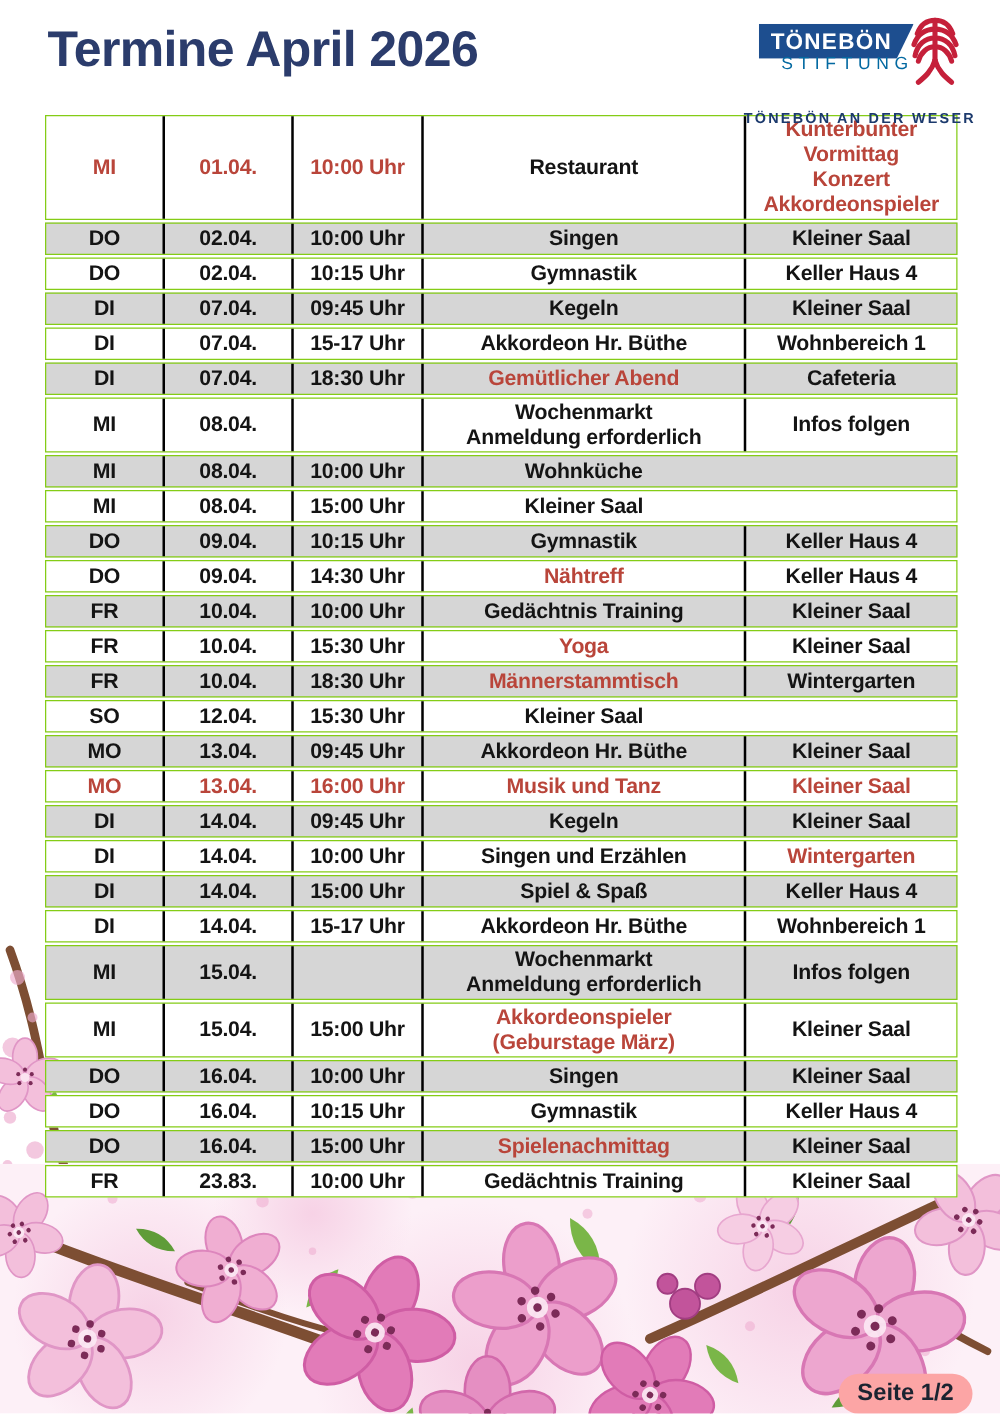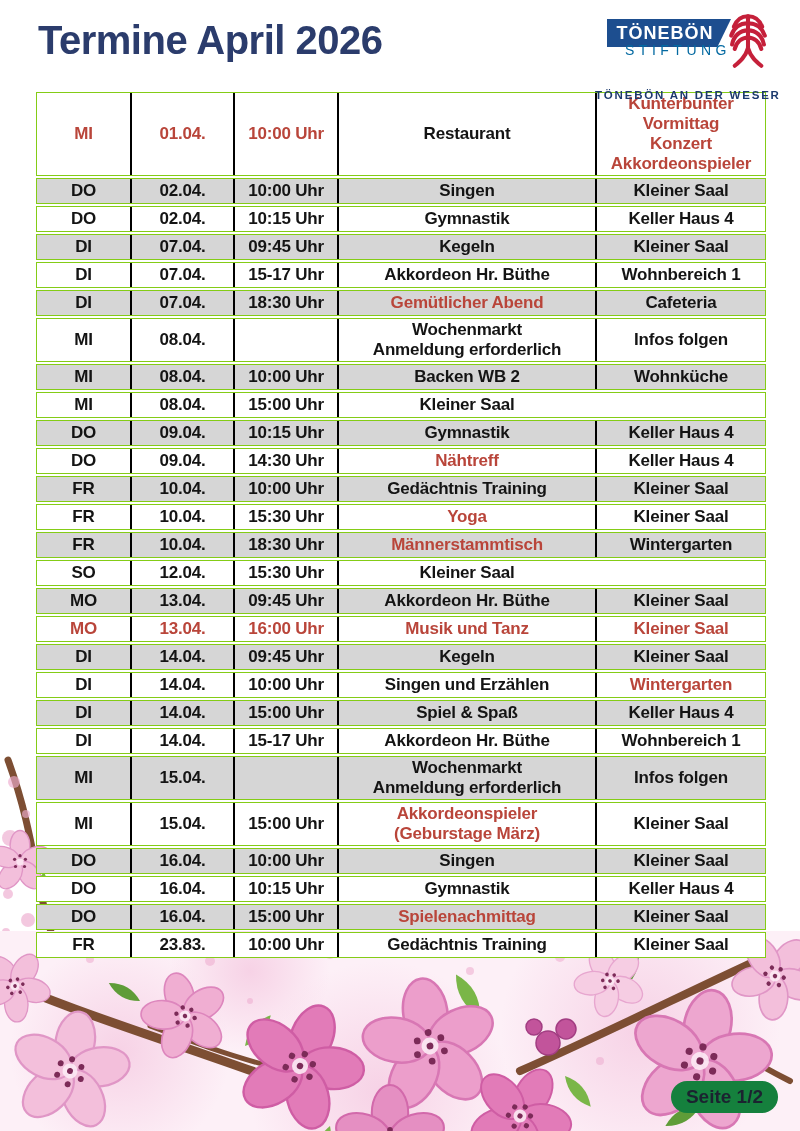--- a/index.html
+++ b/index.html
@@ -55,22 +55,22 @@
     padding:1px 3px;min-height:22px;
     color:#141414;
     white-space:pre-line;
   }
   .cell:first-child{border-left:none;}
   .cell.red{color:var(--accent-red,#b9453a);}
   
   .flowers{position:absolute;left:0;bottom:0;width:800px;height:200px;z-index:0;}
   .sprig{position:absolute;left:0;top:742px;width:64px;height:210px;z-index:0;}
   .page-badge{
-    position:absolute;right:22px;bottom:18px;z-index:3;
-    background:#15803d;border-radius:17px;
+    position:absolute;right:22px;bottom:0;z-index:3;
+    background:#fca5a5;border-radius:17px;
     padding:5px 15px;
     font-size:19px;font-weight:bold;color:#1b2330;
   }
 </style>
 </head>
 <body>
 
 <div class="sheet">
 
   <div class="page-title">Termine April 2026</div>
@@ -145,21 +145,20 @@
         <div class="cell col-date">08.04.</div>
         <div class="cell col-time"></div>
         <div class="cell col-event">Wochenmarkt
 Anmeldung erforderlich</div>
         <div class="cell col-location">Infos folgen</div>
       </div>
       <div class="row gray">
         <div class="cell col-day">MI</div>
         <div class="cell col-date">08.04.</div>
         <div class="cell col-time">10:00 Uhr</div>
-        <div class="cell col-event">Backen WB 2</div>
         <div class="cell col-location">Wohnküche</div>
       </div>
       <div class="row">
         <div class="cell col-day">MI</div>
         <div class="cell col-date">08.04.</div>
         <div class="cell col-time">15:00 Uhr</div>
         <div class="cell col-location">Kleiner Saal</div>
       </div>
       <div class="row gray">
         <div class="cell col-day">DO</div>

